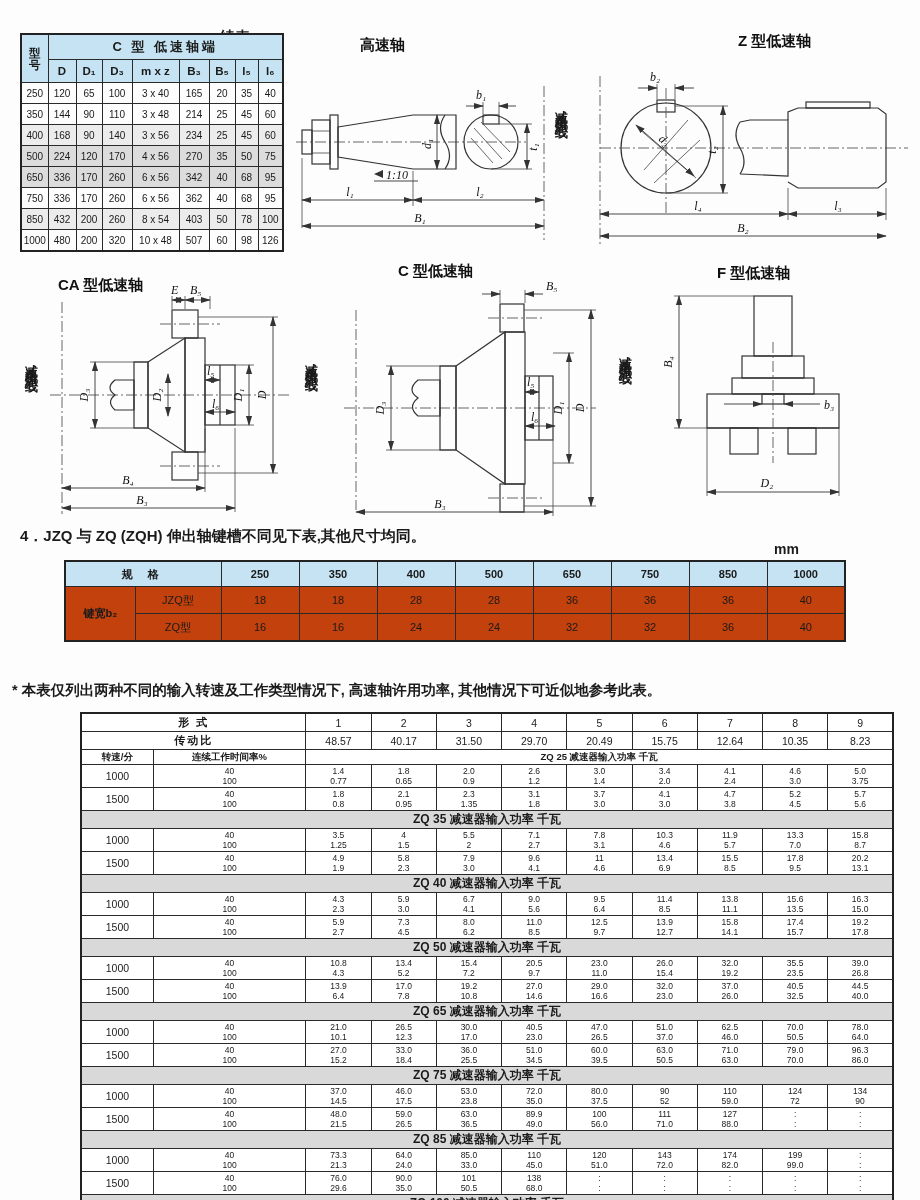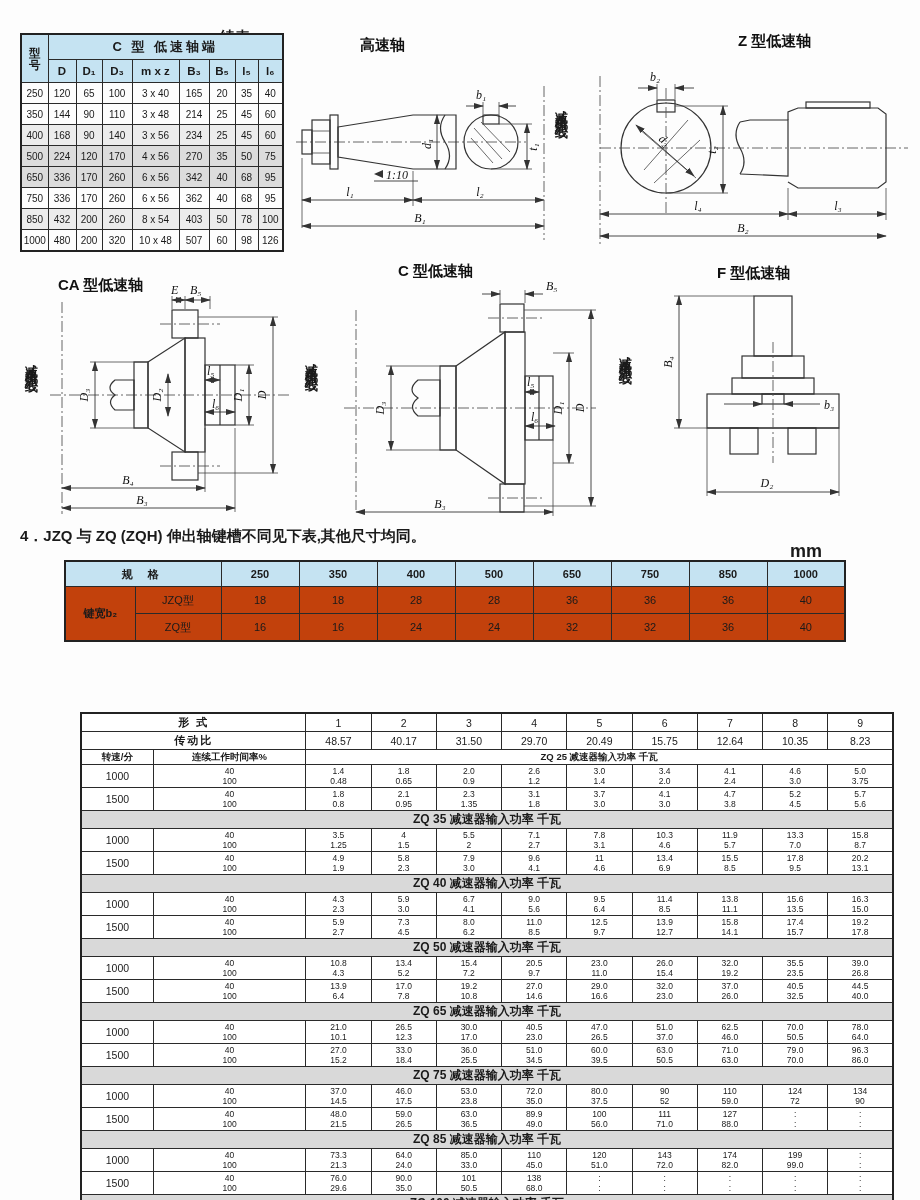--- a/index.html
+++ b/index.html
@@ -25,21 +25,21 @@
   .vtext{position:absolute;writing-mode:vertical-rl;text-orientation:upright;
          font-size:13px;font-weight:bold;letter-spacing:3px;white-space:nowrap;}
   .dtitle{font:bold 15px "Liberation Sans","DejaVu Sans",sans-serif;fill:#111;}
   .dim{font:italic 12px "Liberation Serif","DejaVu Serif",serif;fill:#111;}
   .ln{stroke:#333;stroke-width:1.2;fill:none;}
   .thin{stroke:#444;stroke-width:0.8;fill:none;}
   .cl{stroke:#555;stroke-width:0.9;fill:none;stroke-dasharray:11 3 2 3;}
   .dl{stroke:#333;stroke-width:0.9;fill:none;}
   
   .note4{position:absolute;left:20px;top:527px;font-size:15px;font-weight:bold;}
-  .unit-mm{position:absolute;left:790px;top:541px;font-size:18px;font-weight:bold;}
+  .unit-mm{position:absolute;left:774px;top:541px;font-size:14px;font-weight:bold;}
   .note5{position:absolute;left:20px;top:651px;font-size:15px;font-weight:bold;}
   .note5s{position:absolute;left:12px;top:681px;font-size:14.5px;font-weight:bold;}
   
   .key-wrap{position:absolute;left:64px;top:560px;}
   .key{width:782px;border:2px solid #222;font-size:11px;table-layout:fixed;}
   .key .khead td{background:#c5e3f2;font-weight:bold;height:24px;}
   .key tbody td{height:26px;background:#c2410c;}
   .key .kgroup{font-weight:bold;}
   
   .pw-wrap{position:absolute;left:80px;top:712px;}
@@ -455,20 +455,21 @@
             <td>24</td>
             <td>32</td>
             <td>32</td>
             <td>36</td>
             <td>40</td>
           </tr>
         </tbody>
     </table>
   </div>
 
+  <div class="note5s">* 本表仅列出两种不同的输入转速及工作类型情况下, 高速轴许用功率, 其他情况下可近似地参考此表。</div>
 
   <div class="pw-wrap">
     <table class="pw">
       <colgroup>
           <col style="width:72px">
           <col style="width:152px">
           <col span="9" style="width:65px">
         </colgroup>
       <tbody>
           <tr class="phead">
@@ -501,21 +502,21 @@
             <td class="pband0" colspan="9">ZQ 25 减速器输入功率 千瓦</td>
           </tr>
           <tr class="pdata">
             <td class="rpm">1000</td>
             <td class="stk">
               <div>40</div>
               <div>100</div>
             </td>
             <td class="stk">
               <div>1.4</div>
-              <div>0.48</div>
+              <div>0.77</div>
             </td>
             <td class="stk">
               <div>1.8</div>
               <div>0.65</div>
             </td>
             <td class="stk">
               <div>2.0</div>
               <div>0.9</div>
             </td>
             <td class="stk">

